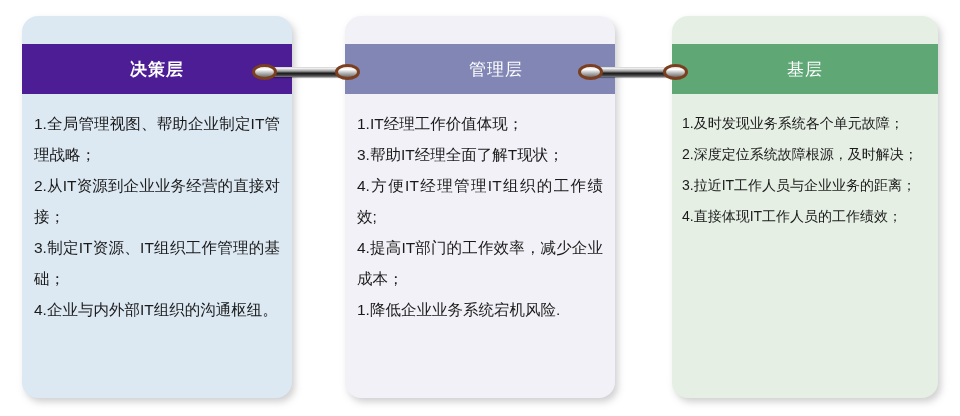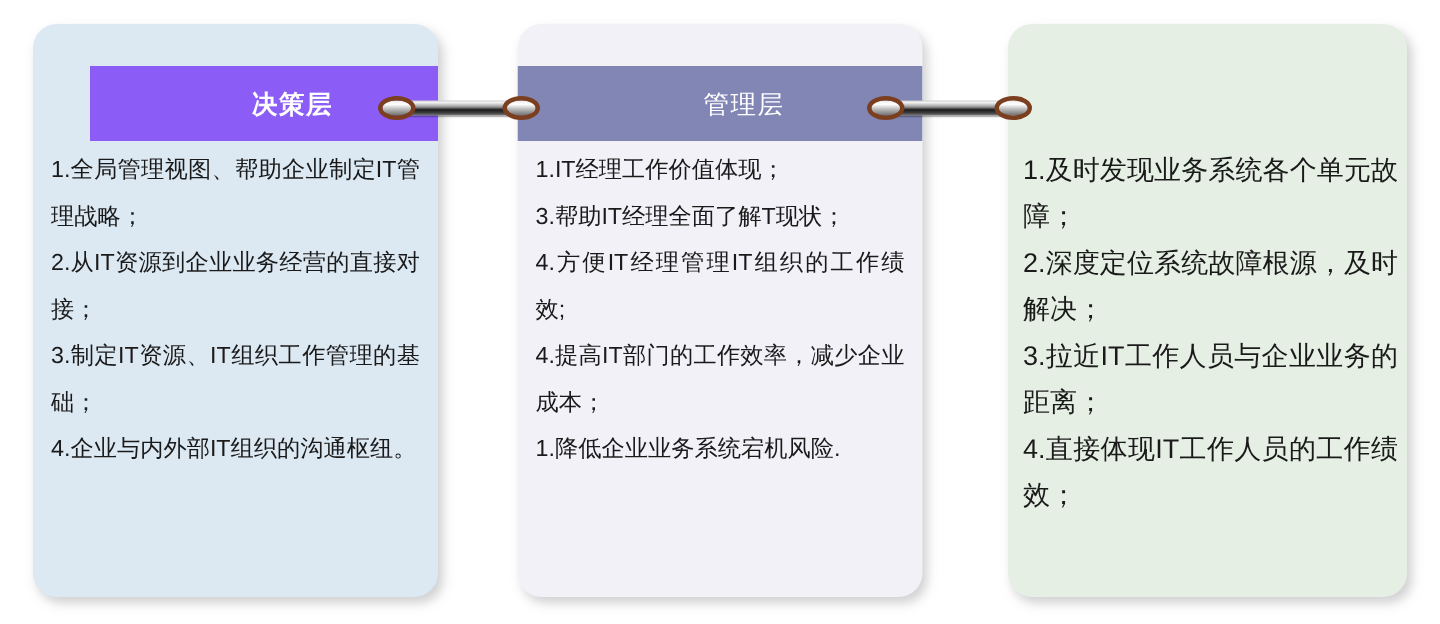--- a/index.html
+++ b/index.html
@@ -40,55 +40,55 @@
     position: absolute;
     left: 0;
     top: 28px;
     width: 100%;
     height: 50px;
     display: flex;
     align-items: center;
     justify-content: center;
     box-sizing: border-box;
   }
-  .card-1 .card-header { background: #8b5cf6; margin-left: 38px; }
+  .card-1 .card-header { background: #4c1d95; }
   .card-2 .card-header { background: #8186b5; }
   .card-3 .card-header { background: #5fa876; }
 
   .card-title {
     color: #ffffff;
     font-size: 17px;
     letter-spacing: 1px;
     line-height: 1;
     white-space: nowrap;
   }
   .card-1 .card-title { font-weight: bold; }
   .card-2 .card-title { font-weight: normal; margin-left: 32px; }
   .card-3 .card-title { font-weight: normal; }
 
   .card-body {
     position: absolute;
     left: 0;
-    top: 68px;
+    top: 78px;
     width: 100%;
     box-sizing: border-box;
     padding: 14px 12px 10px 12px;
   }
   .card-3 .card-body { padding-left: 10px; padding-right: 6px; }
 
   .body-line {
     color: #1a1a1a;
     font-size: 15.5px;
     line-height: 31px;
     text-align: justify;
     text-justify: inter-ideograph;
     word-break: break-all;
     margin: 0;
   }
-  .card-3 .body-line { font-size: 18px; }
+  .card-3 .body-line { font-size: 14px; }
 
   
   .connector {
     position: absolute;
     height: 16px;
     top: 64px;
     z-index: 5;
   }
   .conn-1 { left: 252px; width: 108px; }
   .conn-2 { left: 578px; width: 110px; }
@@ -163,20 +163,23 @@
     </div>
   </div>
 
   <div class="connector conn-2">
     <div class="conn-bar"></div>
     <div class="conn-ring left"></div>
     <div class="conn-ring right"></div>
   </div>
 
   <div class="card card-3">
+    <div class="card-header">
+      <span class="card-title">基层</span>
+    </div>
     <div class="card-body">
       <p class="body-line">1.及时发现业务系统各个单元故障；</p>
       <p class="body-line">2.深度定位系统故障根源，及时解决；</p>
       <p class="body-line">3.拉近IT工作人员与企业业务的距离；</p>
       <p class="body-line">4.直接体现IT工作人员的工作绩效；</p>
     </div>
   </div>
 
 </div>
 

